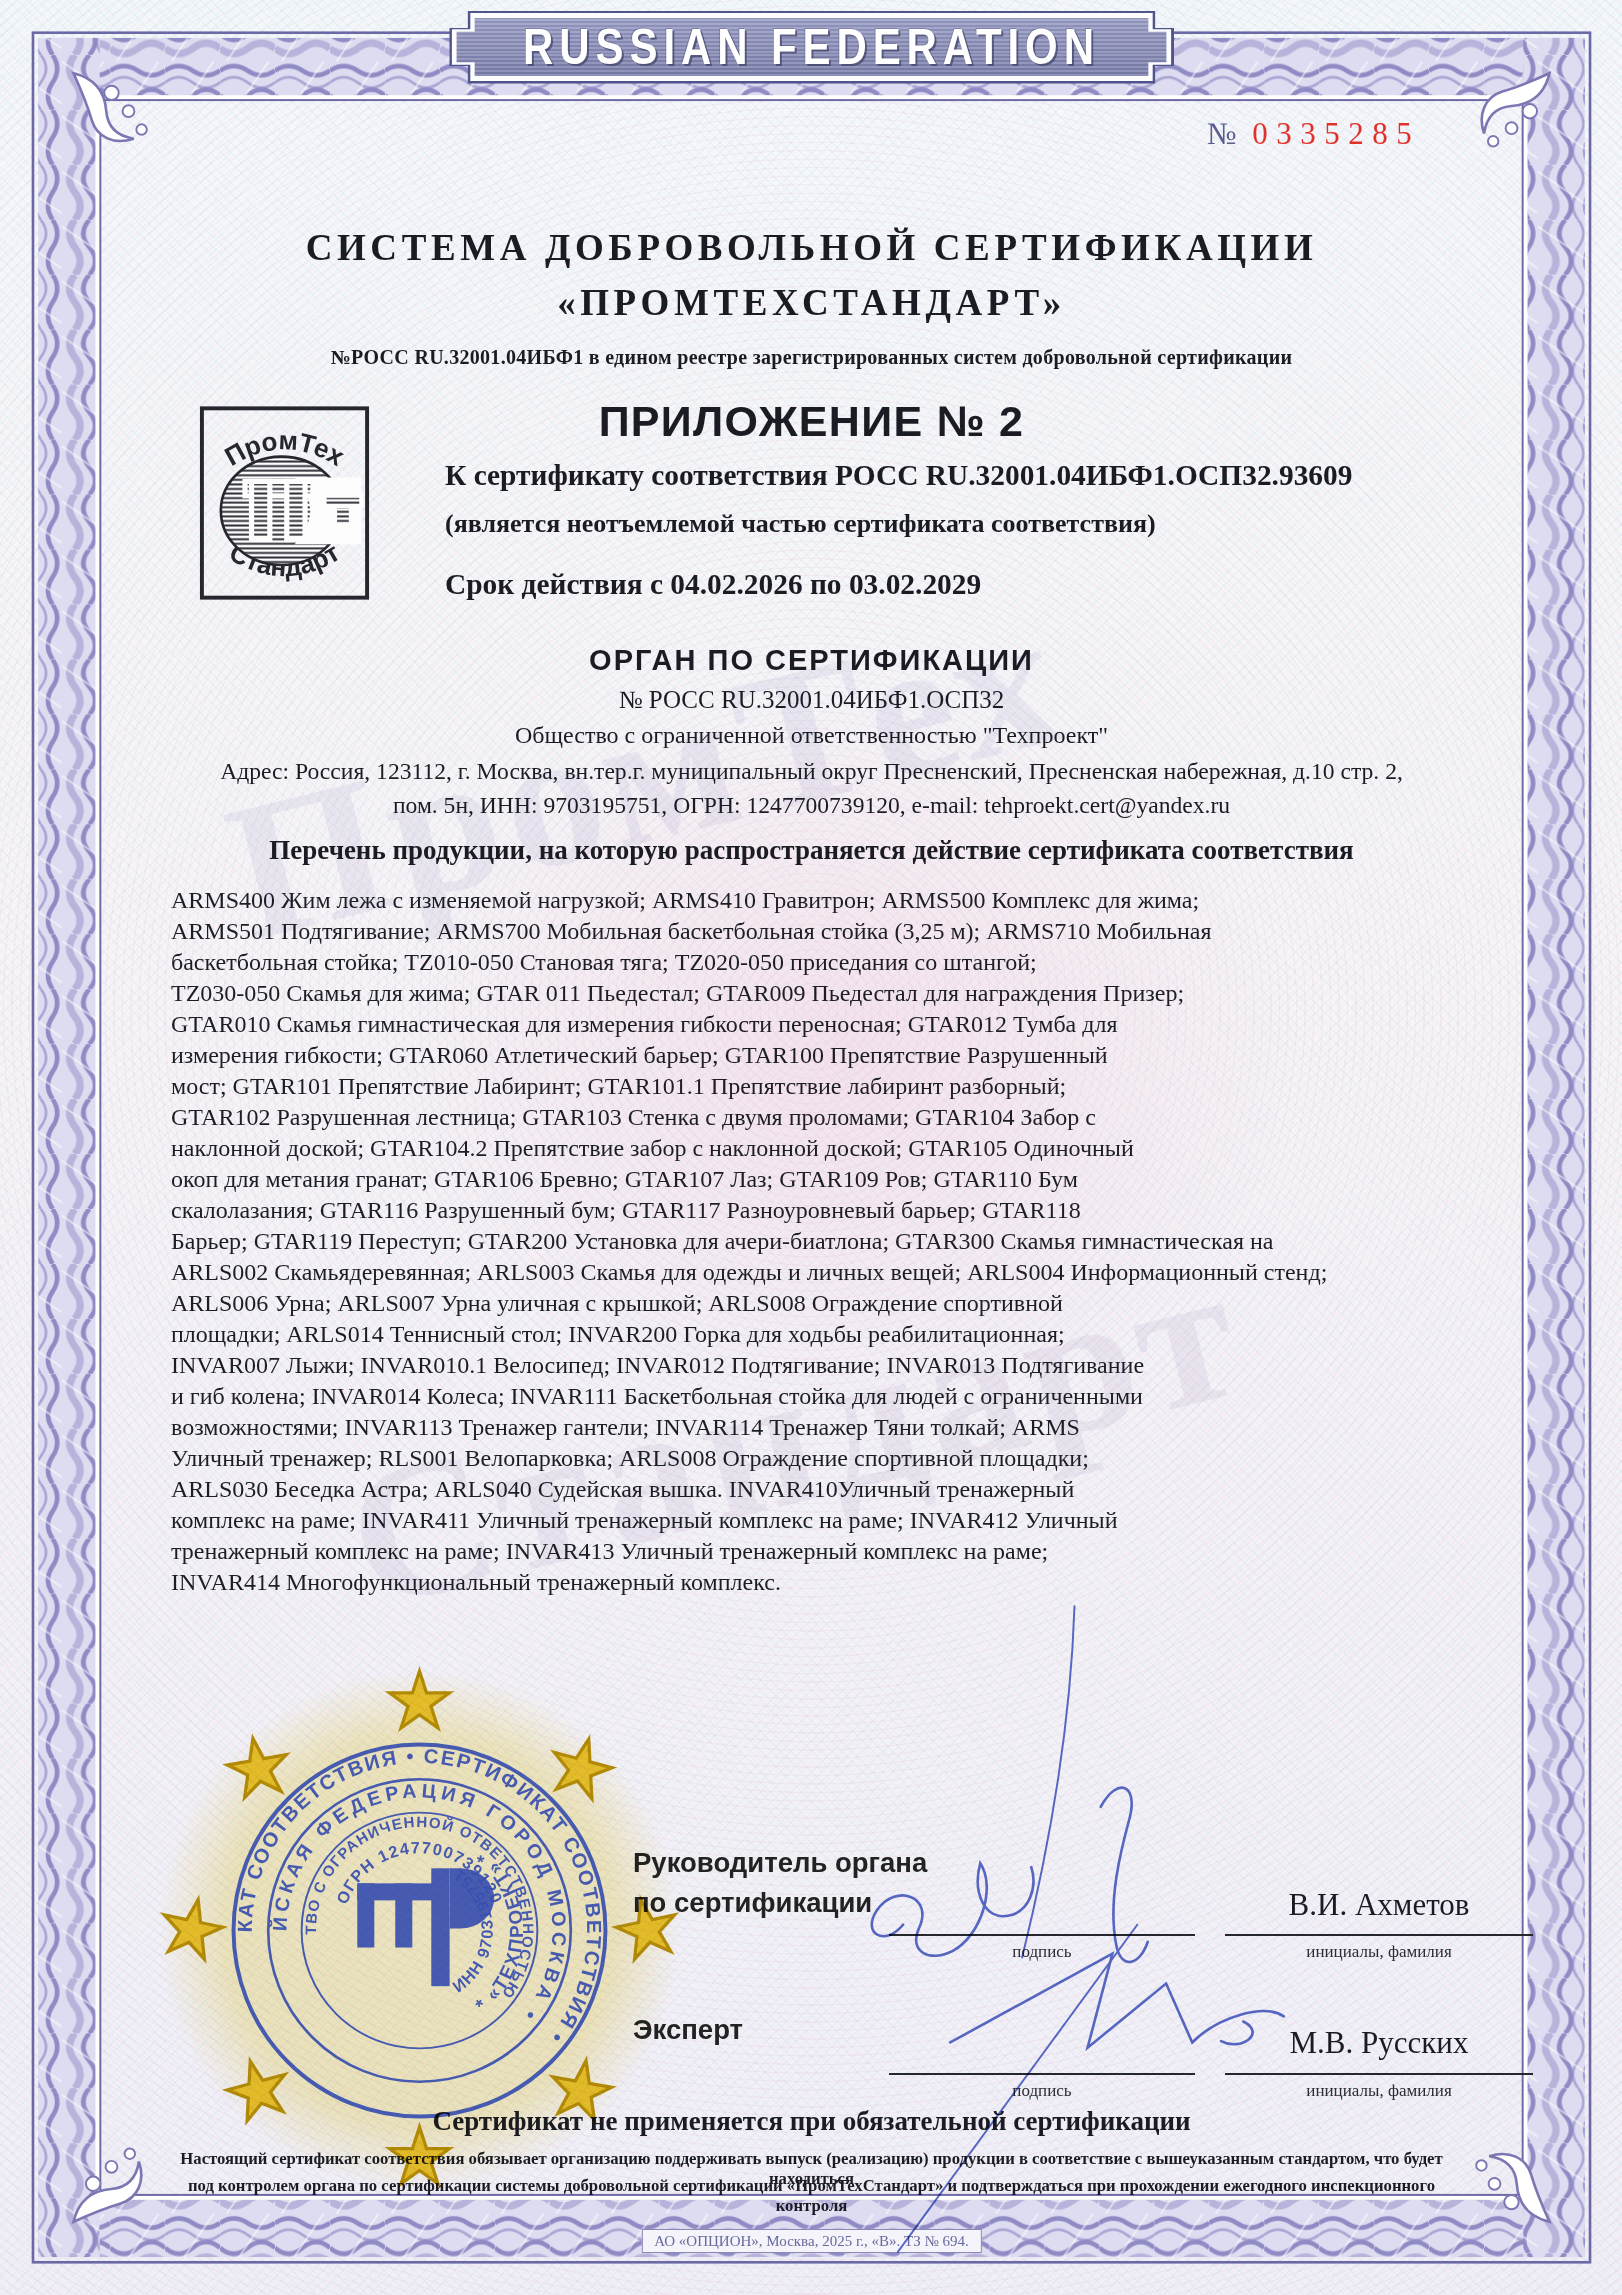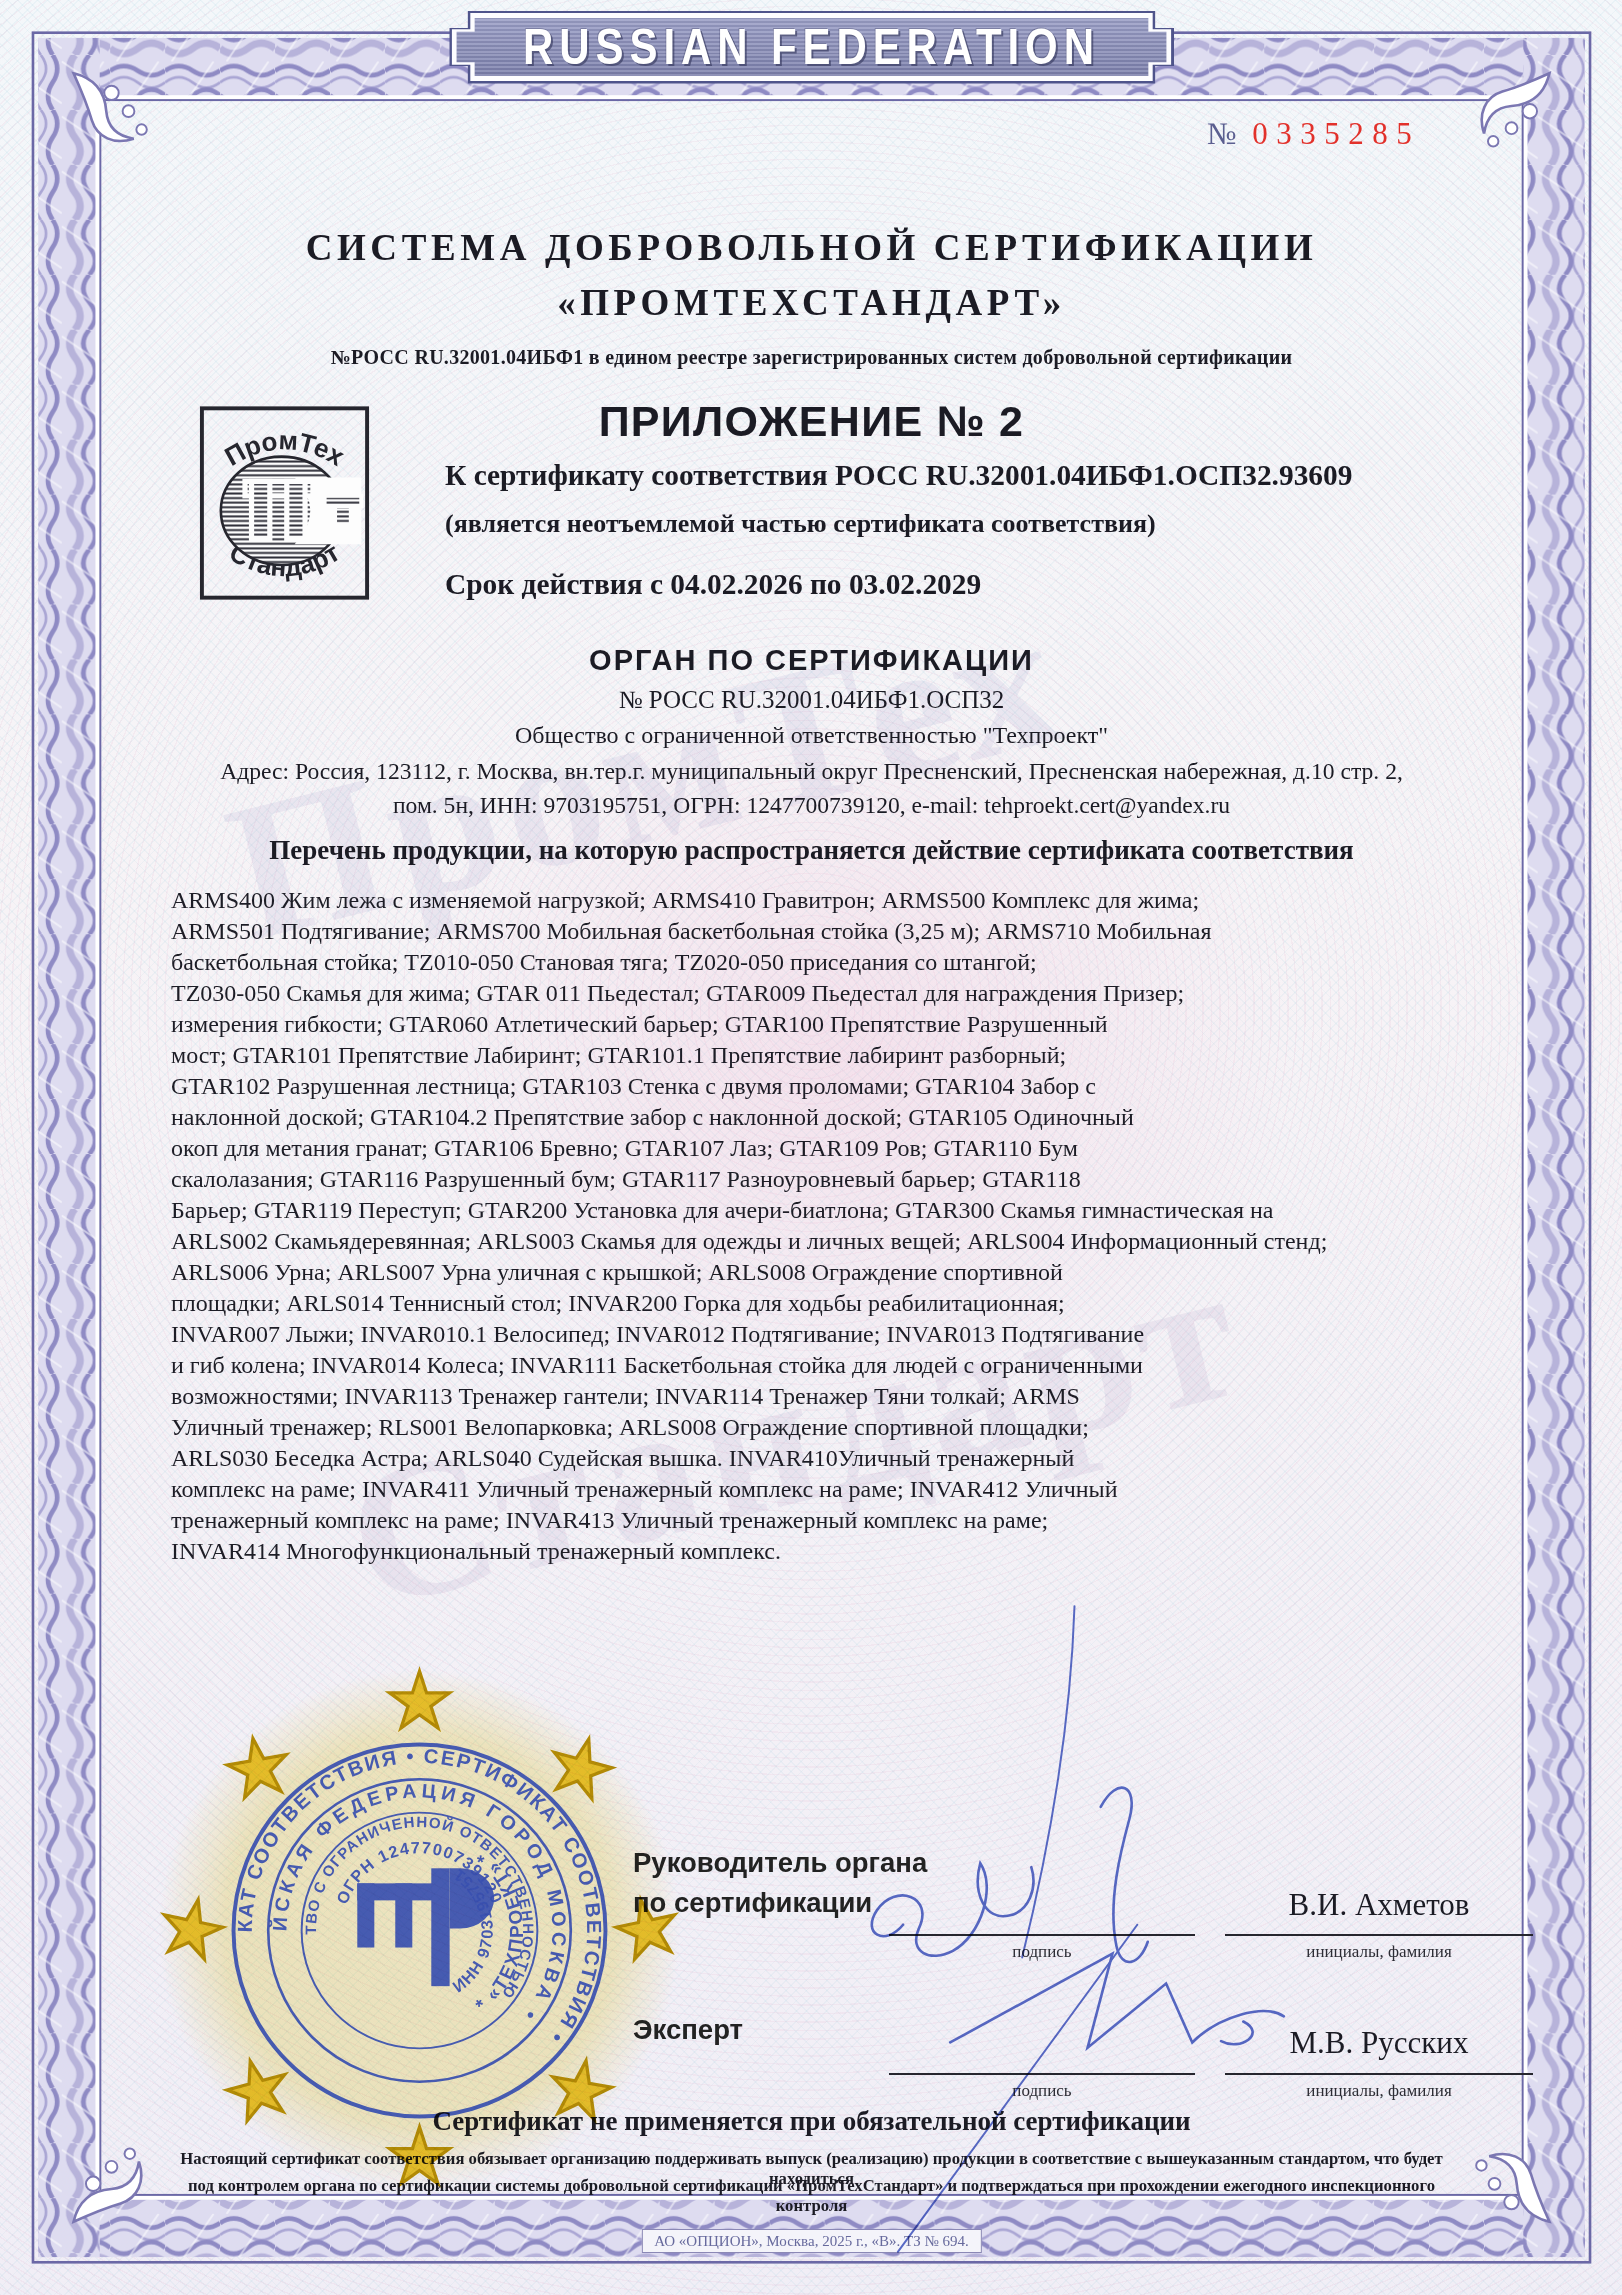--- a/index.html
+++ b/index.html
@@ -192,20 +192,21 @@
     <div class="c serif" id="organ-co">Общество с ограниченной ответственностью "Техпроект"</div>
     <div class="c serif" id="addr1">Адрес: Россия, 123112, г. Москва, вн.тер.г. муниципальный округ Пресненский, Пресненская набережная, д.10 стр. 2,</div>
     <div class="c serif" id="addr2">пом. 5н, ИНН: 9703195751, ОГРН: 1247700739120, e-mail: tehproekt.cert@yandex.ru</div>
 
     <div class="c serif" id="perechen">Перечень продукции, на которую распространяется действие сертификата соответствия</div>
     <div class="abs serif" id="product-list">
         <div class="pl">ARMS400 Жим лежа с изменяемой нагрузкой; ARMS410 Гравитрон; ARMS500 Комплекс для жима;</div>
         <div class="pl">ARMS501 Подтягивание; ARMS700 Мобильная баскетбольная стойка (3,25 м); ARMS710 Мобильная</div>
         <div class="pl">баскетбольная стойка; TZ010-050 Становая тяга; TZ020-050 приседания со штангой;</div>
         <div class="pl">TZ030-050 Скамья для жима; GTAR 011 Пьедестал; GTAR009 Пьедестал для награждения Призер;</div>
+        <div class="pl">GTAR010 Скамья гимнастическая для измерения гибкости переносная; GTAR012 Тумба для</div>
         <div class="pl">измерения гибкости; GTAR060 Атлетический барьер; GTAR100 Препятствие Разрушенный</div>
         <div class="pl">мост; GTAR101 Препятствие Лабиринт; GTAR101.1 Препятствие лабиринт разборный;</div>
         <div class="pl">GTAR102 Разрушенная лестница; GTAR103 Стенка с двумя проломами; GTAR104 Забор с</div>
         <div class="pl">наклонной доской; GTAR104.2 Препятствие забор с наклонной доской; GTAR105 Одиночный</div>
         <div class="pl">окоп для метания гранат; GTAR106 Бревно; GTAR107 Лаз; GTAR109 Ров; GTAR110 Бум</div>
         <div class="pl">скалолазания; GTAR116 Разрушенный бум; GTAR117 Разноуровневый барьер; GTAR118</div>
         <div class="pl">Барьер; GTAR119 Переступ; GTAR200 Установка для ачери-биатлона; GTAR300 Скамья гимнастическая на</div>
         <div class="pl">ARLS002 Скамьядеревянная; ARLS003 Скамья для одежды и личных вещей; ARLS004 Информационный стенд;</div>
         <div class="pl">ARLS006 Урна; ARLS007 Урна уличная с крышкой; ARLS008 Ограждение спортивной</div>
         <div class="pl">площадки; ARLS014 Теннисный стол; INVAR200 Горка для ходьбы реабилитационная;</div>

